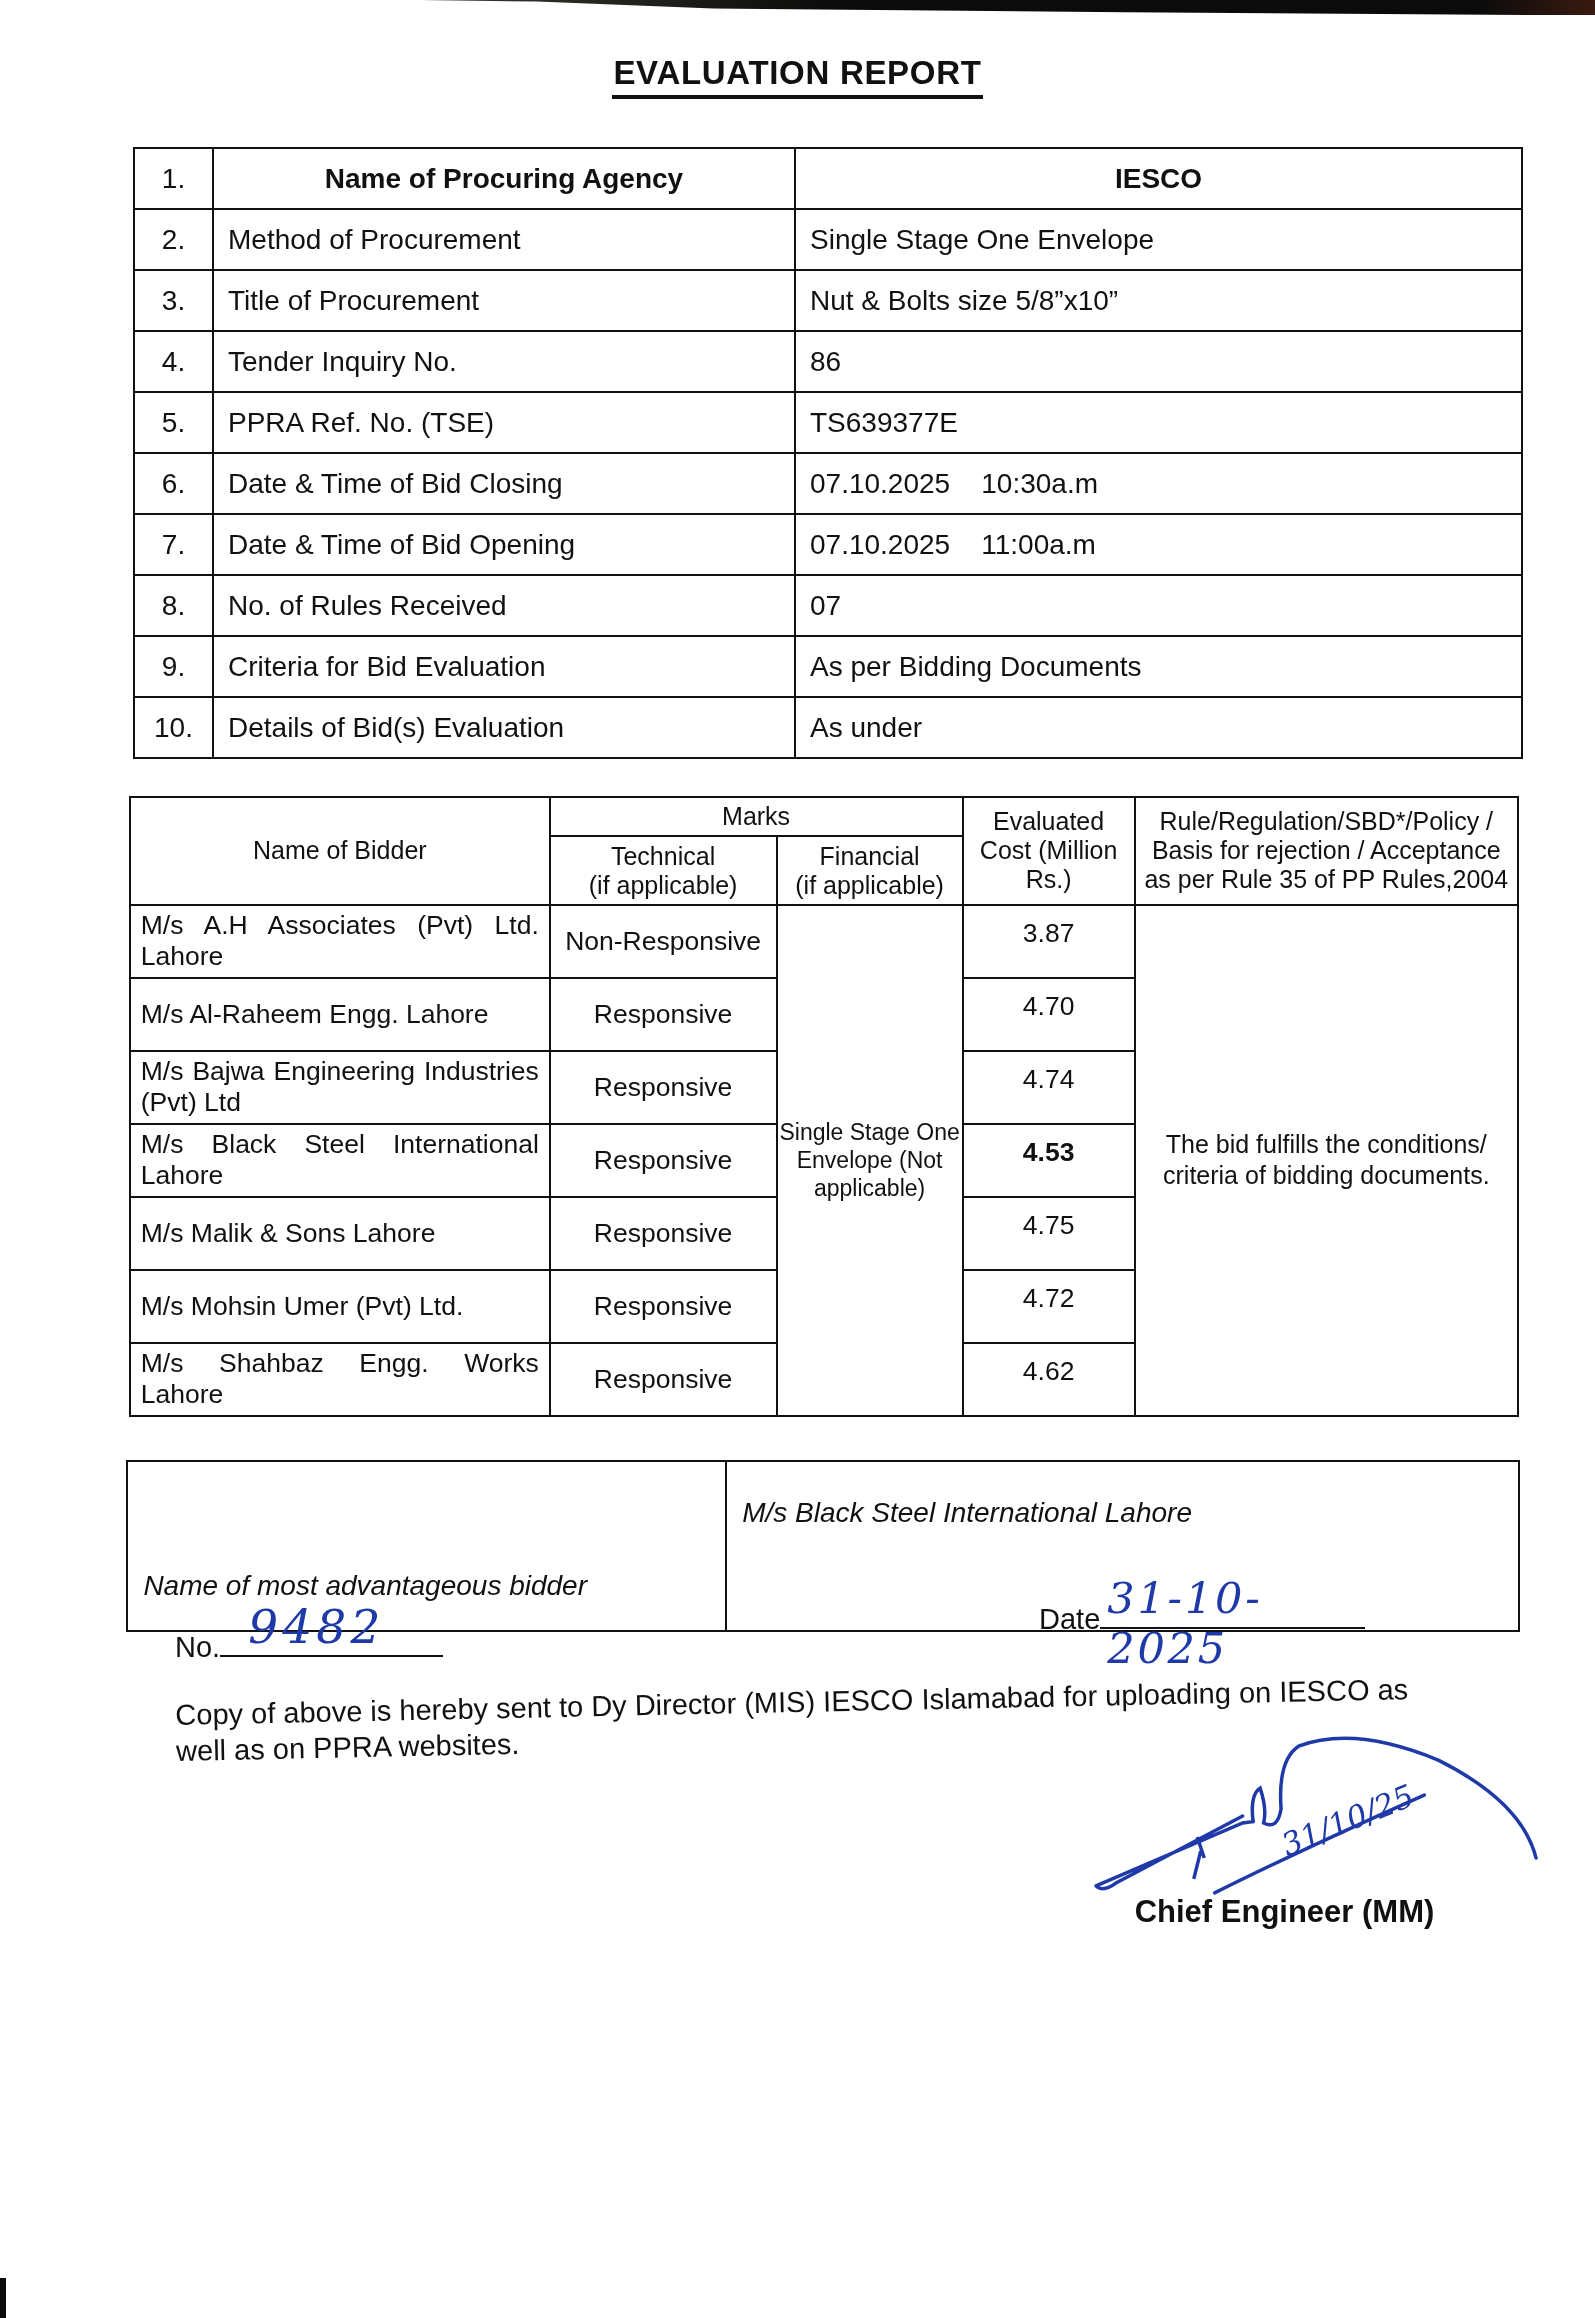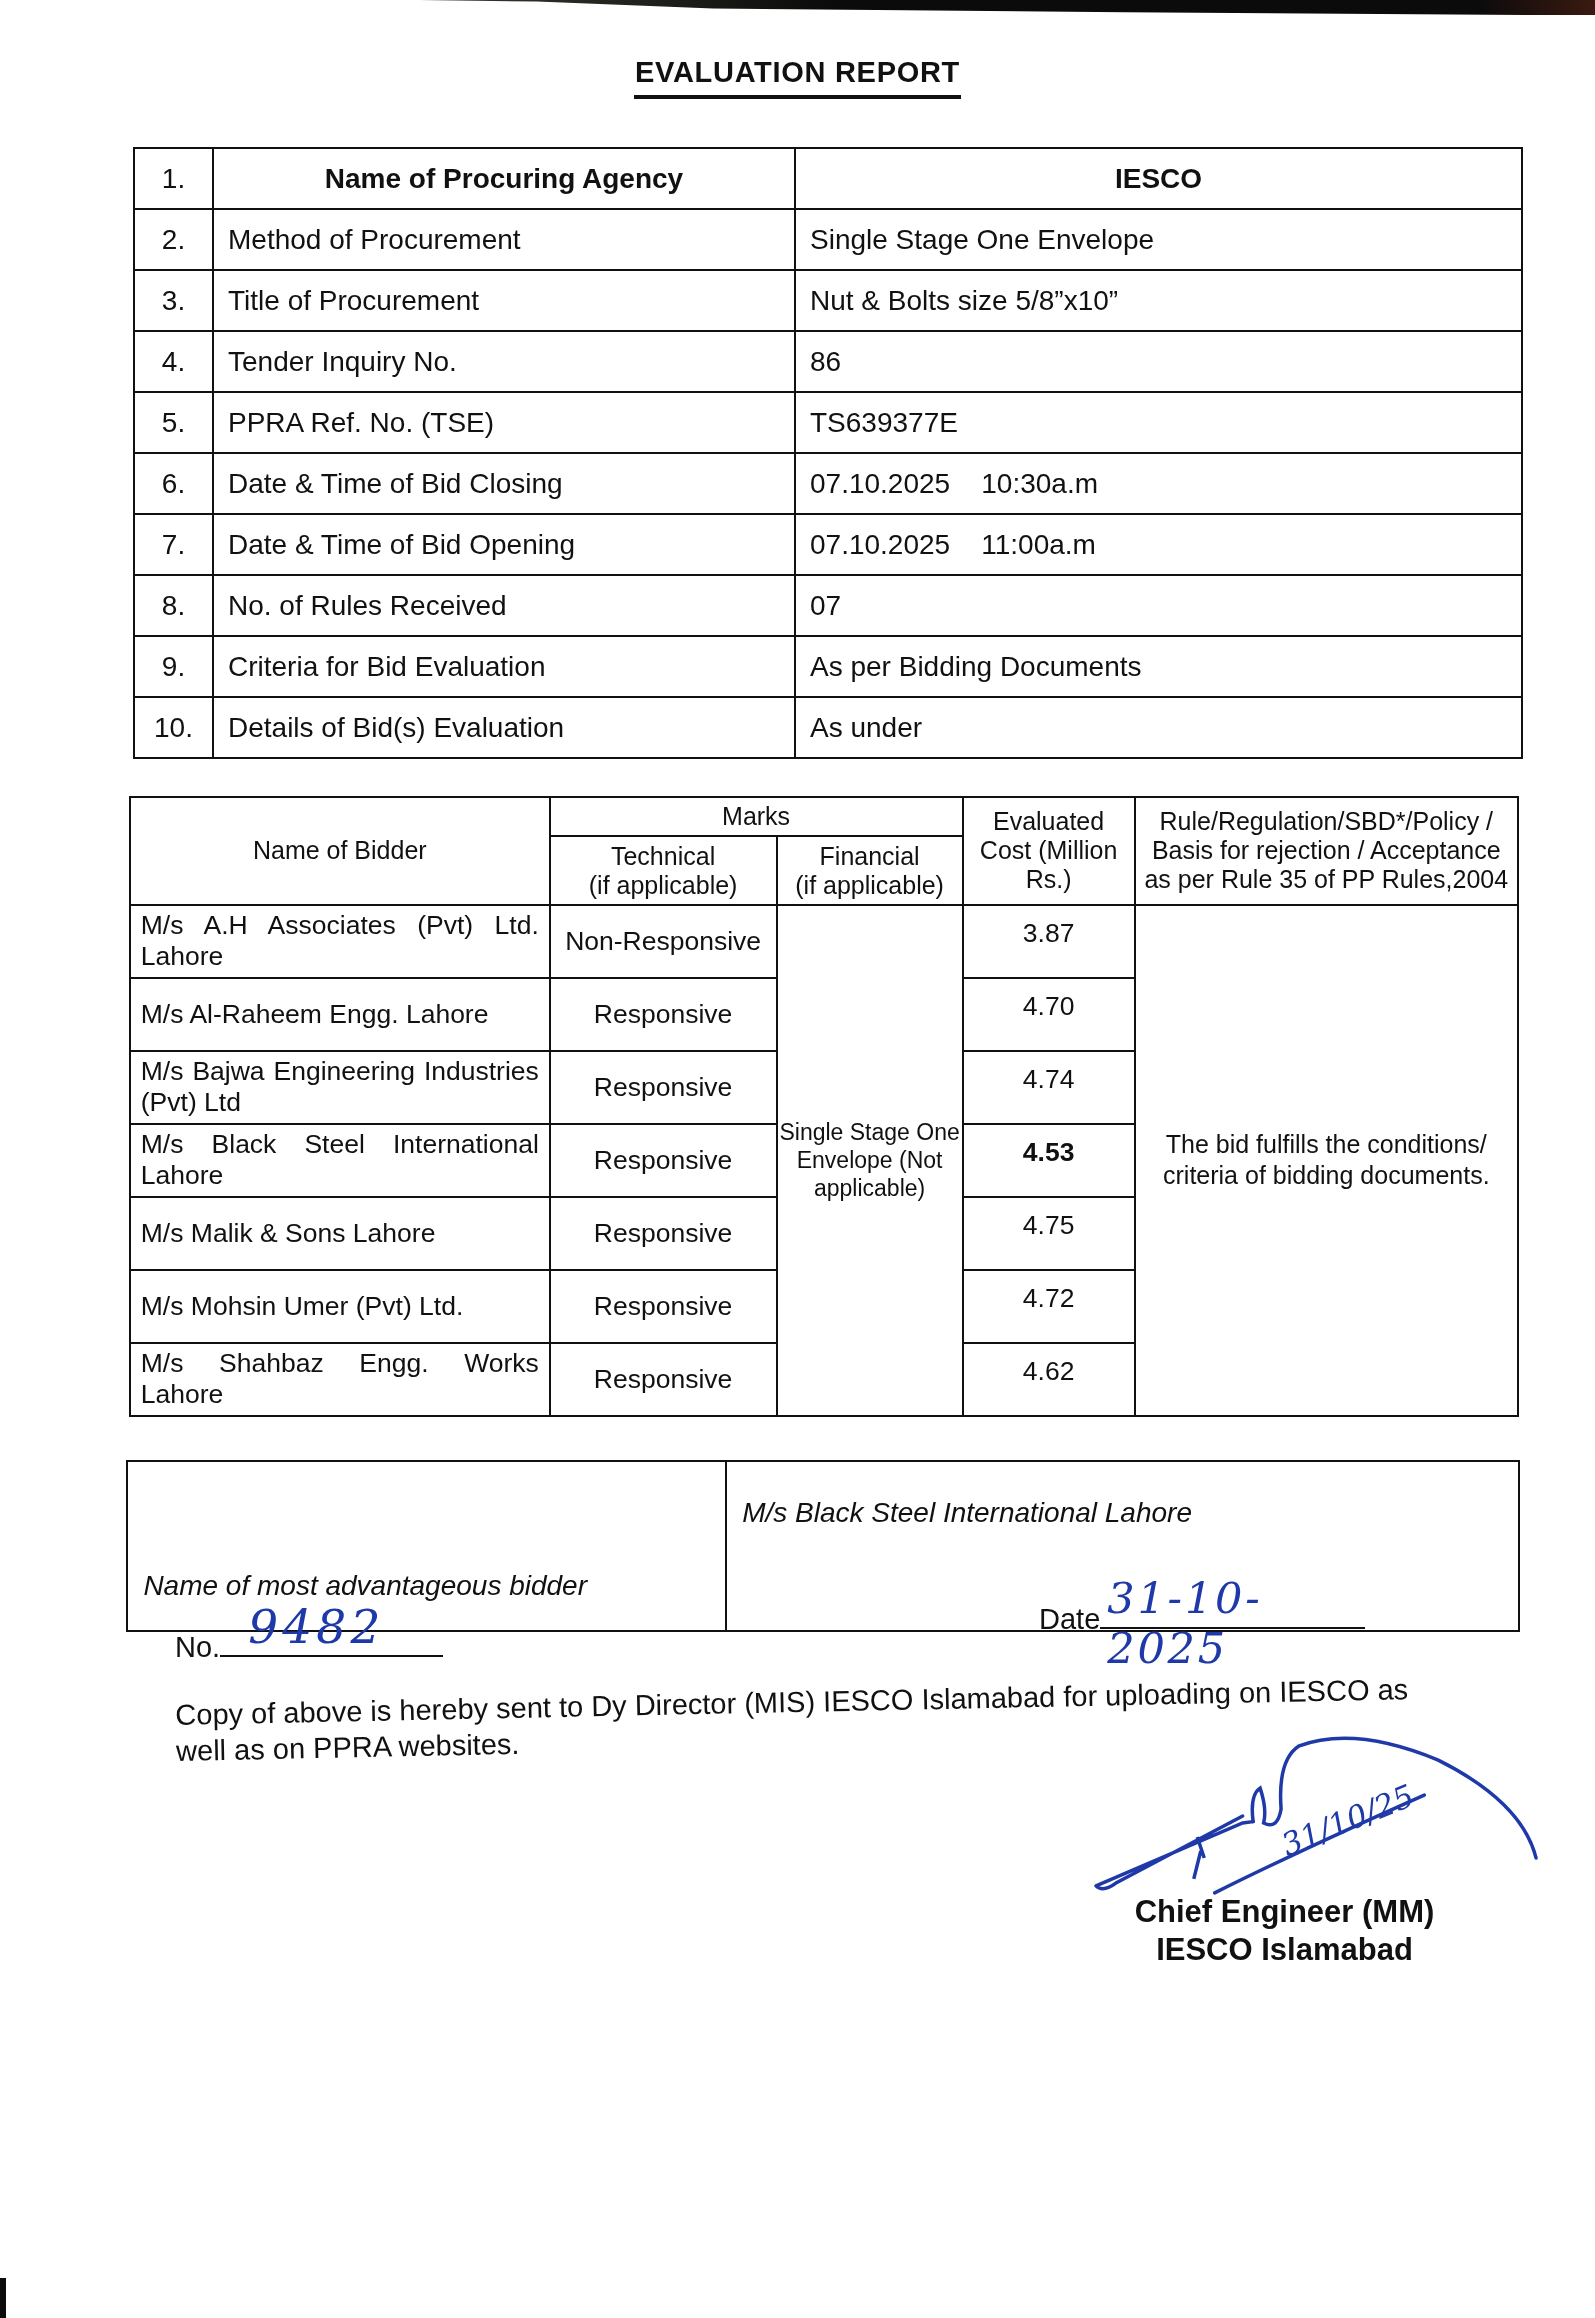--- a/index.html
+++ b/index.html
@@ -10,21 +10,21 @@
   .scan-shadow-top {
     position: absolute; left: 419px; top: 0; width: 1176px; height: 15.4px;
     background: linear-gradient(90deg, #3a3a30 0%, #0b0b0b 35%, #0b0b0b 90%, #3a1a10 100%);
     clip-path: polygon(0 0, 100% 0, 100% 100%, 60% 80%, 25% 55%, 10% 10%);
   }
   .scan-shadow-left {
     position: absolute; left: 0; top: 2278px; width: 5.6px; height: 41px; background: #0b0b0b;
   }
   .header { position: absolute; left: 0; top: 50px; width: 1595px; text-align: center; }
   .title {
-    display: inline-block; font-size: 29px; font-weight: bold; letter-spacing: 0.7px;
+    display: inline-block; font-size: 33px; font-weight: bold; letter-spacing: 0.7px;
     border-bottom: 4.2px solid #111; line-height: 45px; padding: 0 1.4px;
   }
   .subtitle { font-size: 25px; margin-top: 2.8px; }
 
   table { border-collapse: collapse; position: absolute; }
   td, th { border: 2.1px solid #111; }
 
   
   .summary { left: 133px; top: 147px; width: 1390px; }
   .summary td { height: 59px; font-size: 28px; padding: 0 14px; vertical-align: middle; }
@@ -216,15 +216,14 @@
     <path d="M10 220 L220 130 L235 128 M10 220 Q20 230 40 215 L220 120" fill="none" stroke="#1f3aa8" stroke-width="5" stroke-linecap="round"></path>
     <path d="M160 170 L150 210 M155 150 L165 180" fill="none" stroke="#1f3aa8" stroke-width="5"></path>
     <path d="M235 128 Q230 90 245 80 Q255 110 250 130 Q270 140 275 110 Q270 40 300 20 Q380 -10 500 40 Q620 100 640 180" fill="none" stroke="#1f3aa8" stroke-width="5" stroke-linecap="round"></path>
     <path d="M180 230 Q300 170 480 90" fill="none" stroke="#1f3aa8" stroke-width="5" stroke-linecap="round"></path>
   </svg>
 </div>
 <div class="sign-date">31/10/25</div>
 
 <div class="sign-block">
   <div>Chief Engineer (MM)</div>
-  <div>IESCO Islamabad</div>
 </div>
 
 
 </body></html>

